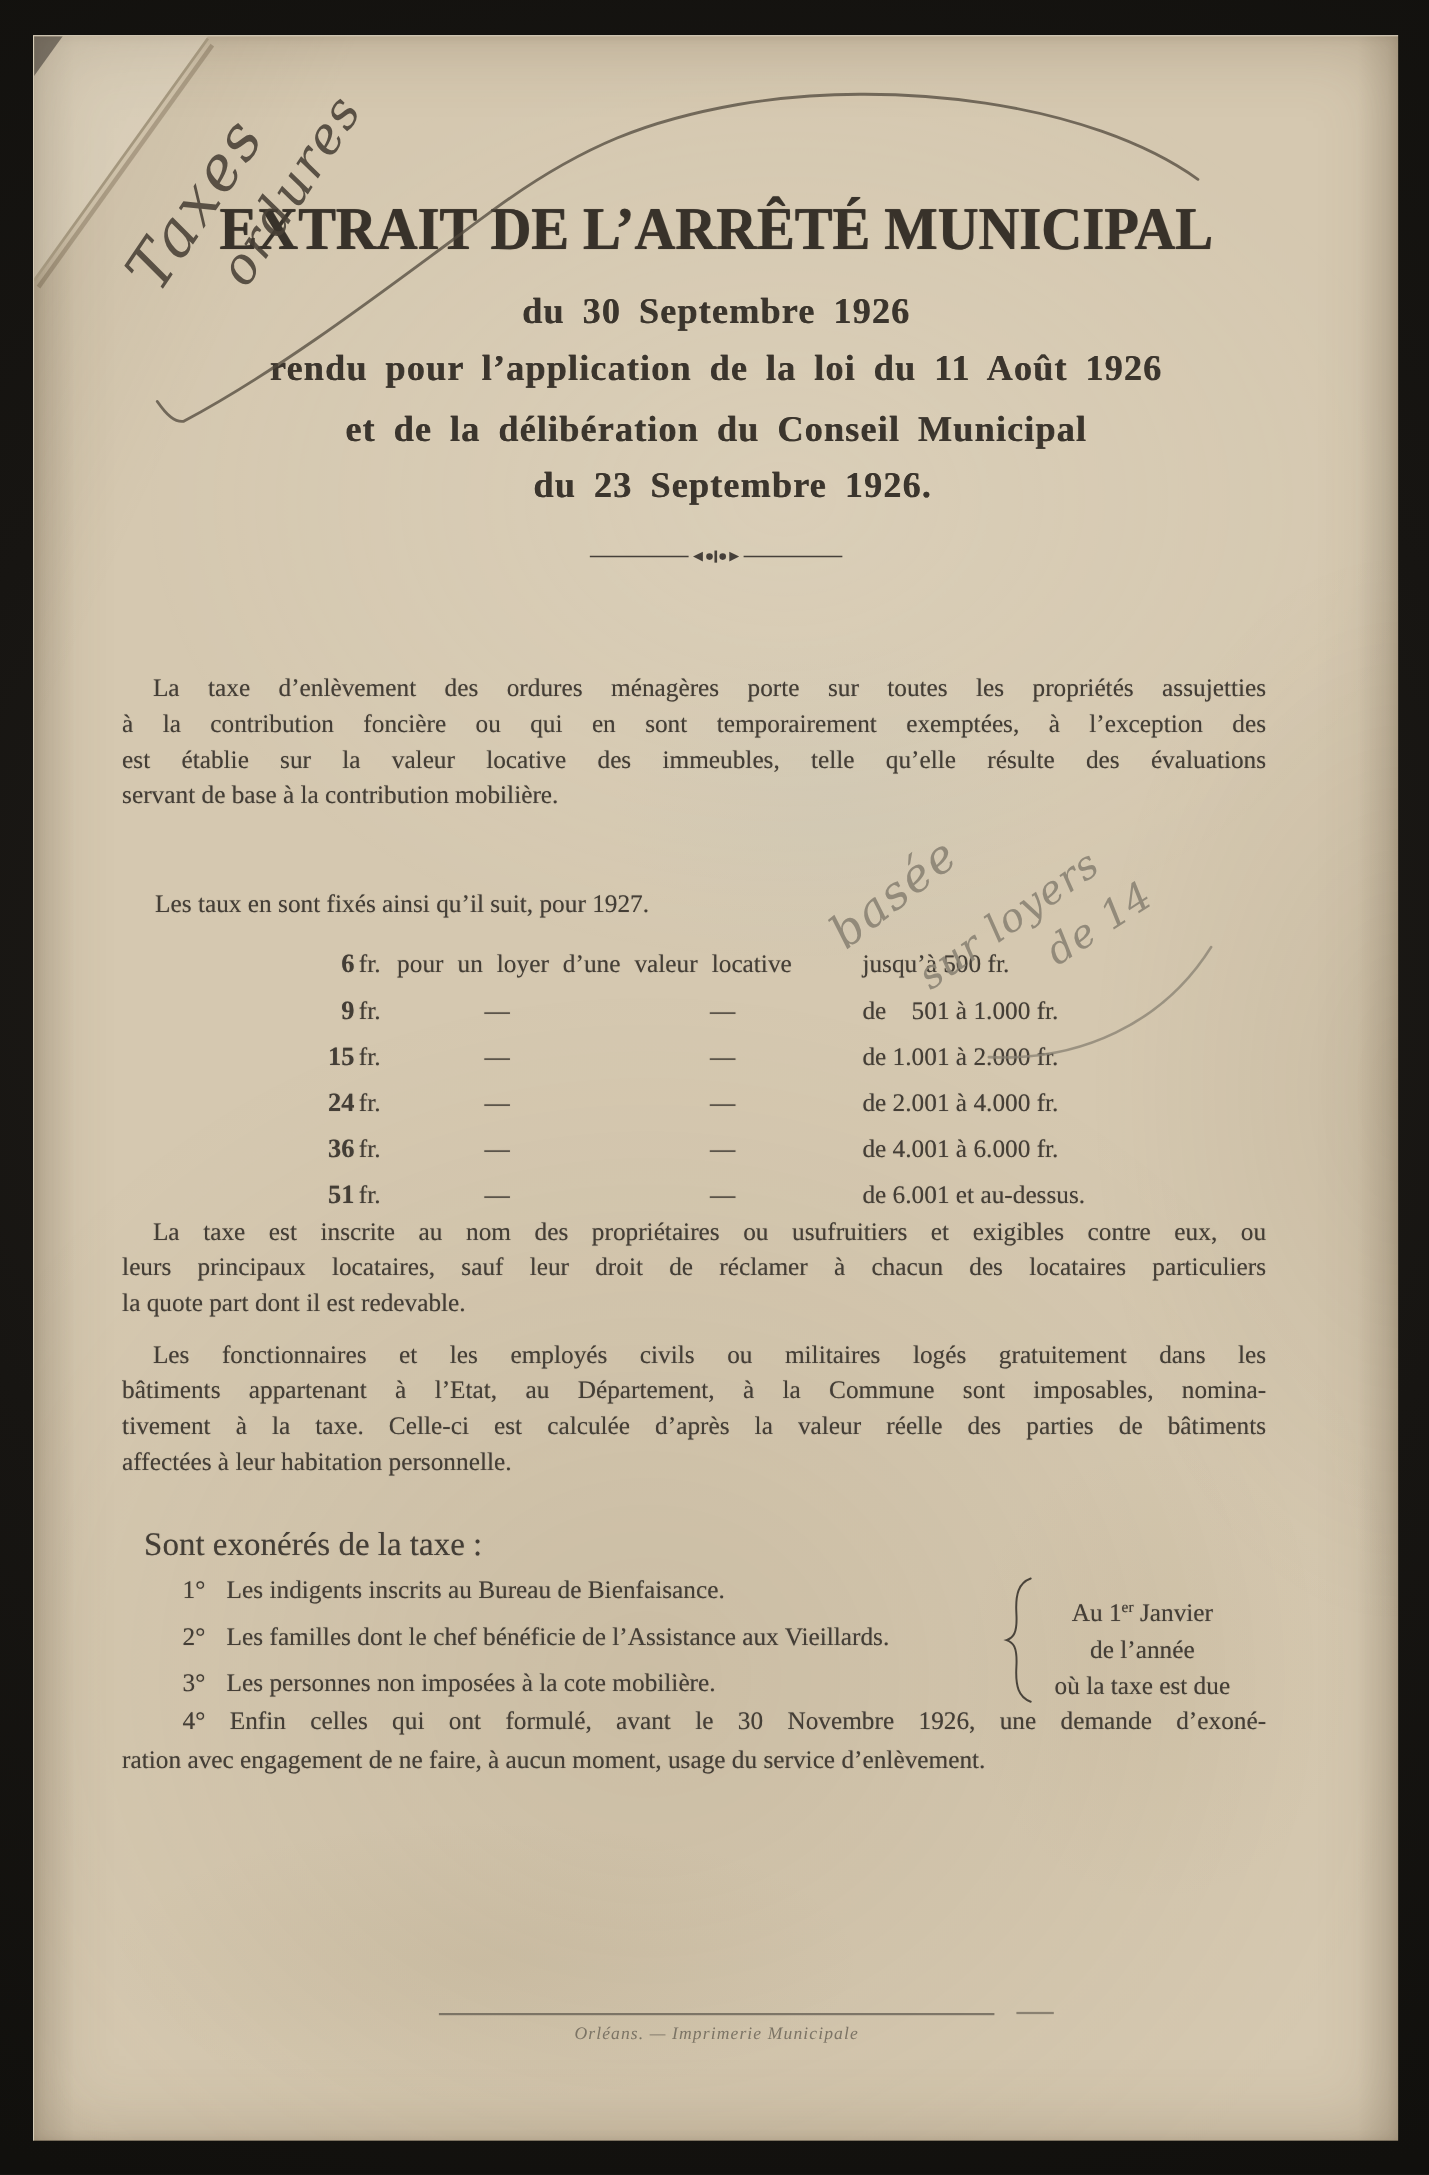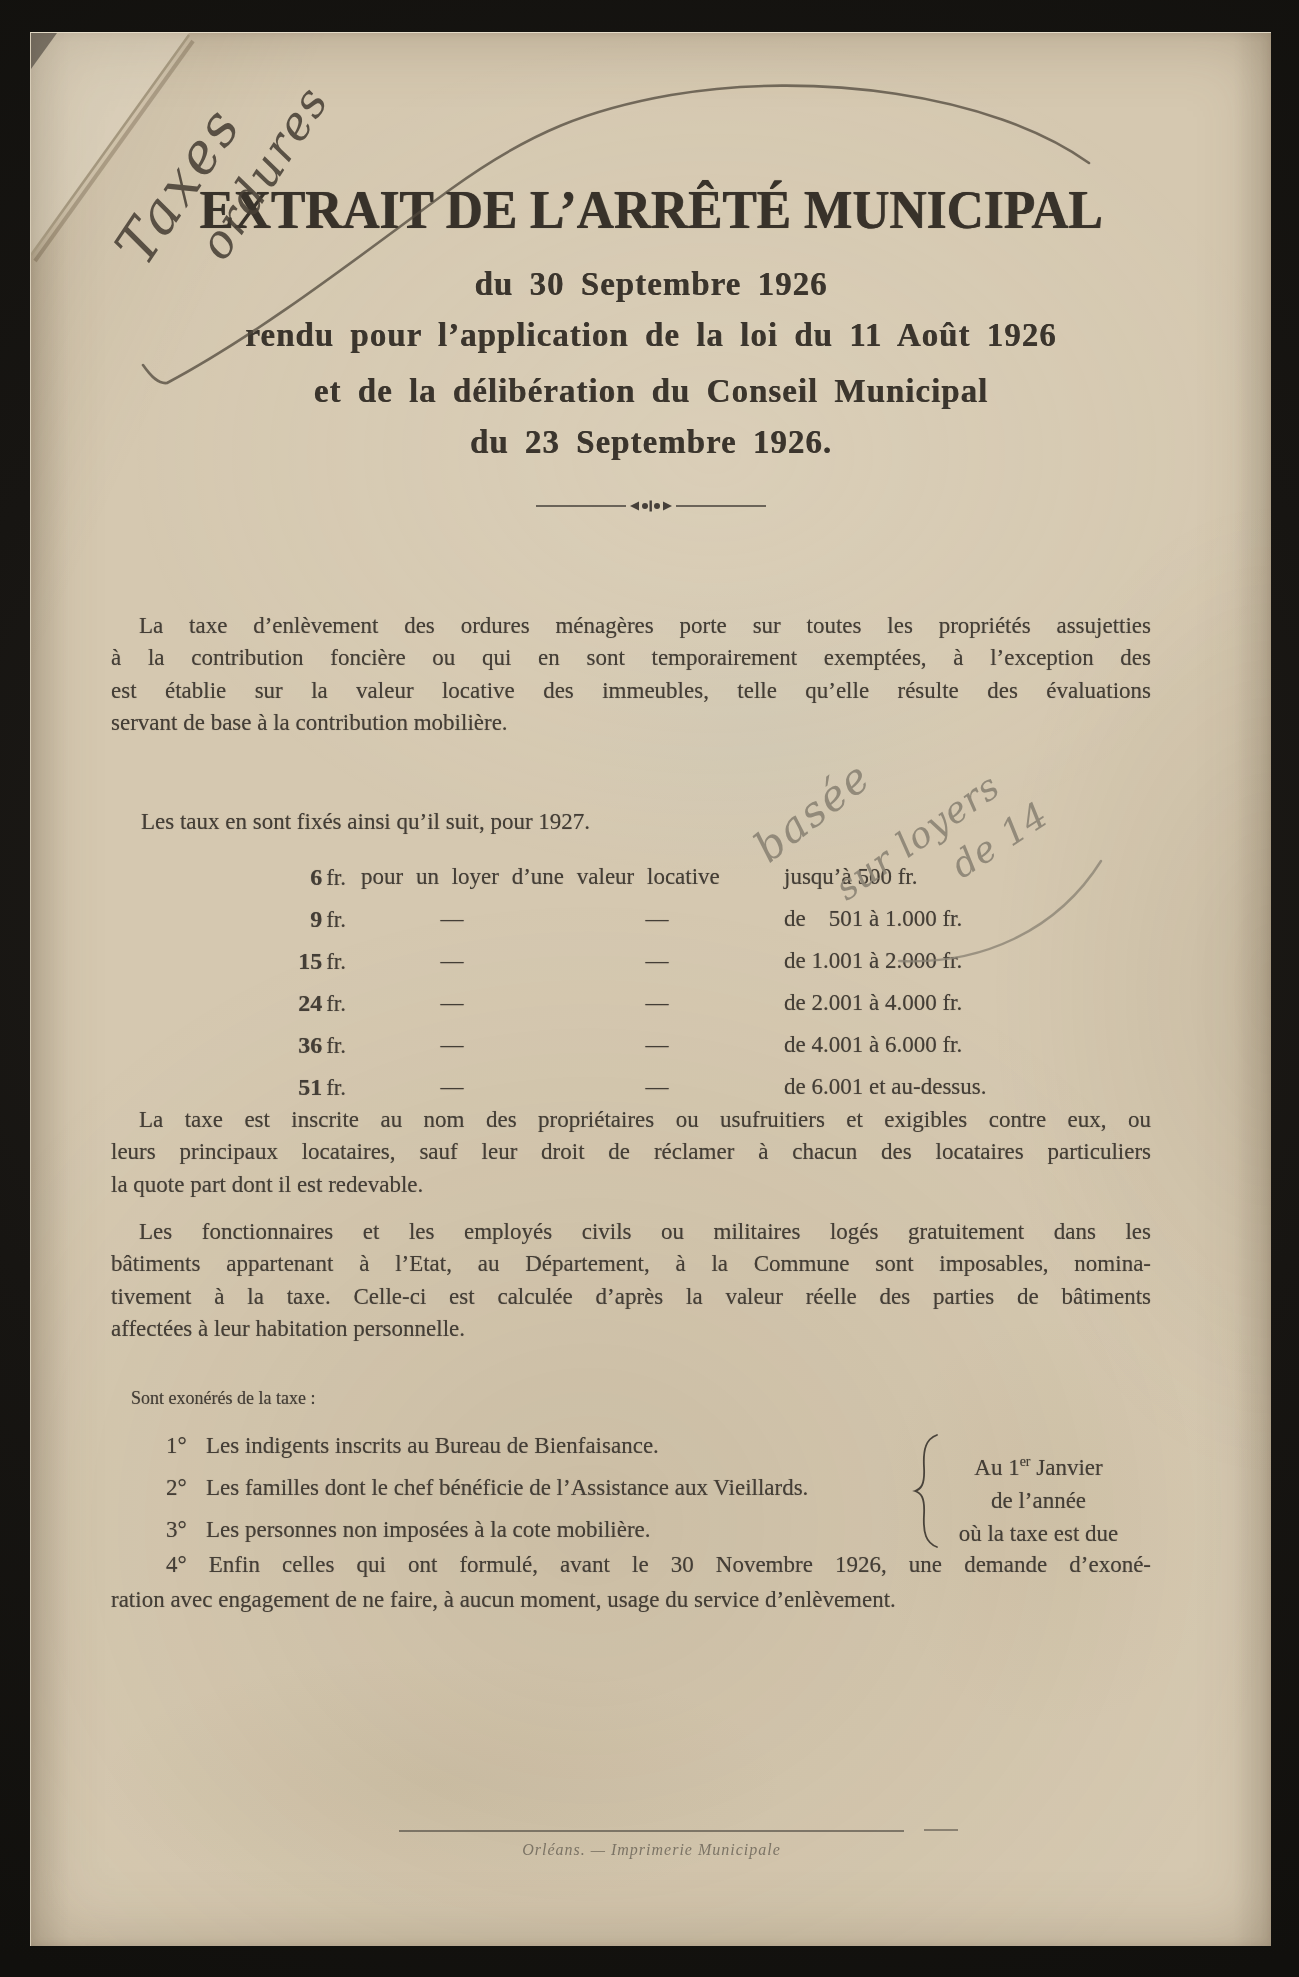--- a/index.html
+++ b/index.html
@@ -34,21 +34,21 @@
     position:absolute;left:0;top:146px;width:100%;text-align:center;
     font-size:53px;font-weight:700;letter-spacing:0px;color:#38322a;
     text-shadow:0.7px 0 0 rgba(56,50,42,0.85), 0 0 1px rgba(56,50,42,0.4);
     transform:scale(0.97,1.04);
   }
   .doc-sub{
     position:absolute;left:0;width:100%;text-align:center;
     font-size:33px;font-weight:700;color:#3b352d;letter-spacing:1px;word-spacing:7px;
     text-shadow:0.4px 0 0 rgba(59,53,45,0.8);
   }
-  .sub1{top:233px;} .sub2{top:284px;} .sub3{top:340px;} .sub4{top:391px;}
+  .sub1{top:233px;} .sub2{top:284px;} .sub3{top:340px;} .sub4{top:391px;margin-left:15px;}
 
   .divider{position:absolute;left:505px;top:464px;}
 
   .para{position:absolute;left:80px;width:1040px;font-size:23px;color:#443e36;
         text-shadow:0 0 0.8px rgba(68,62,54,0.55);}
   .pline{height:32.4px;text-align:justify;text-align-last:justify;white-space:normal;}
   .pline.pl-last{text-align-last:left;}
   .pline.pl-indent{text-indent:28px;}
   .p1{top:580px;} .p2{top:1074px;} .p3{top:1186px;}
 
@@ -60,21 +60,21 @@
   .rate-row{position:absolute;left:0;width:1240px;height:34px;}
   .rr0{top:0;} .rr1{top:42px;} .rr2{top:84px;} .rr3{top:126px;} .rr4{top:168px;} .rr5{top:210px;}
   .rate-amt{position:absolute;left:225px;width:90px;text-align:right;white-space:nowrap;}
   .rate-amt .num{font-weight:700;font-size:24px;}
   .rate-amt .unit{margin-left:4px;}
   .rate-label{position:absolute;left:330px;width:430px;word-spacing:7px;white-space:nowrap;}
   .rate-dash1{position:absolute;left:405px;width:32px;text-align:center;}
   .rate-dash2{position:absolute;left:610px;width:32px;text-align:center;}
   .rate-range{position:absolute;left:753px;white-space:pre;}
 
-  .exo-heading{position:absolute;left:100px;top:1355px;font-size:18px;color:#443e36;
+  .exo-heading{position:absolute;left:100px;top:1355px;font-size:30px;color:#443e36;
         text-shadow:0 0 0.8px rgba(68,62,54,0.55);}
   .exo-item{position:absolute;left:135px;width:800px;font-size:23px;color:#443e36;white-space:nowrap;
         text-shadow:0 0 0.8px rgba(68,62,54,0.55);}
   .ei1{top:1400px;} .ei2{top:1442px;} .ei3{top:1484px;}
   .exo-item .num{display:inline-block;width:40px;}
   .side-note{position:absolute;left:885px;top:1412px;width:245px;text-align:center;
         font-size:23px;line-height:33px;color:#443e36;text-shadow:0 0 0.8px rgba(68,62,54,0.55);}
   .side-note sup{font-size:14px;}
   .p4{top:1519px;} .p4 .pline{height:34.8px;}
   .p4 .pline.pl-indent{text-indent:55px;}

